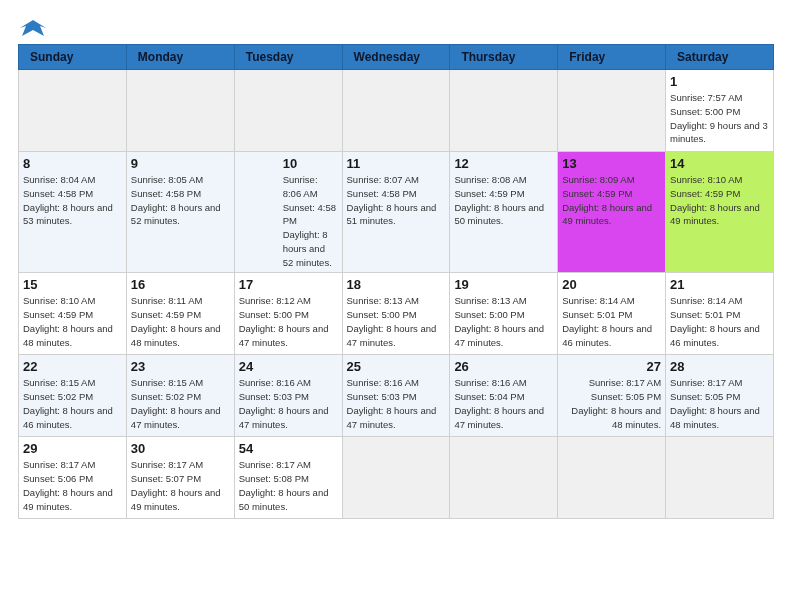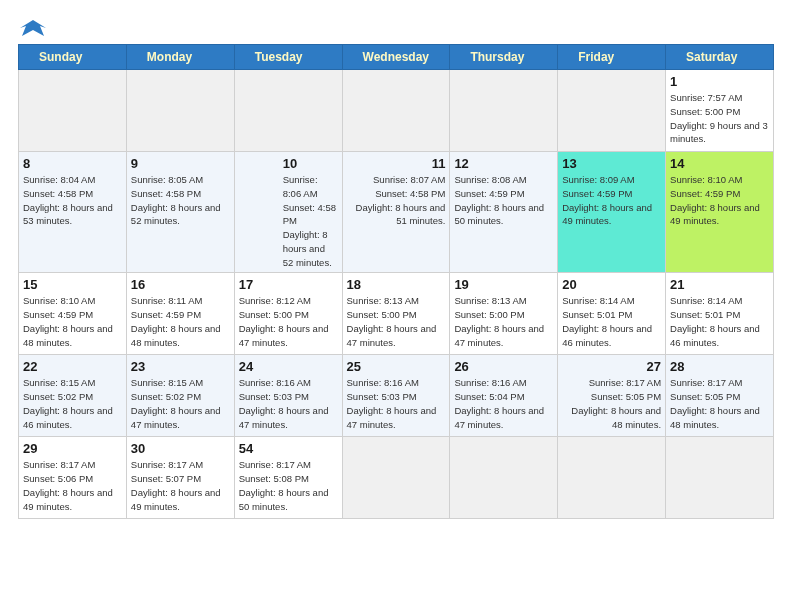--- a/index.html
+++ b/index.html
@@ -38,24 +38,24 @@
       font-size: 14px;
       color: #555;
     }
     table {
       width: 100%;
       border-collapse: collapse;
       table-layout: fixed;
     }
     thead tr th {
       background: #2e7bc4;
-      color: #fef9c3;
+      color: #0f172a;
       font-size: 12px;
       font-weight: bold;
-      padding: 5px 20px;
+      padding: 5px 11px;
       text-align: left;
       border: 1px solid #2568a8;
     }
     tbody tr td {
       vertical-align: top;
       font-size: 9.5px;
       color: #222;
       padding: 4px 4px 3px 4px;
       border: 1px solid #d0d0d0;
       height: 82px;
@@ -132,29 +132,29 @@
             <div class="day-info">Sunrise: 8:04 AM<br>Sunset: 4:58 PM<br>Daylight: 8 hours and 53 minutes.</div>
           </td>
           <td style="background: rgb(240, 245, 251);">
             <span class="day-num">9</span>
             <div class="day-info">Sunrise: 8:05 AM<br>Sunset: 4:58 PM<br>Daylight: 8 hours and 52 minutes.</div>
           </td>
           <td style="background: rgb(240, 245, 251); padding-left: 48px;">
             <span class="day-num">10</span>
             <div class="day-info">Sunrise: 8:06 AM<br>Sunset: 4:58 PM<br>Daylight: 8 hours and 52 minutes.</div>
           </td>
-          <td style="background: rgb(240, 245, 251); text-align: right;">
+          <td style="background: rgb(240, 245, 251);">
             <span class="day-num">11</span>
             <div class="day-info">Sunrise: 8:07 AM<br>Sunset: 4:58 PM<br>Daylight: 8 hours and 51 minutes.</div>
           </td>
           <td style="background: rgb(240, 245, 251);">
             <span class="day-num">12</span>
             <div class="day-info">Sunrise: 8:08 AM<br>Sunset: 4:59 PM<br>Daylight: 8 hours and 50 minutes.</div>
           </td>
-          <td style="background: #5eead4;">
+          <td style="background: #d946ef;">
             <span class="day-num">13</span>
             <div class="day-info">Sunrise: 8:09 AM<br>Sunset: 4:59 PM<br>Daylight: 8 hours and 49 minutes.</div>
           </td>
           <td style="background: #bef264;">
             <span class="day-num">14</span>
             <div class="day-info">Sunrise: 8:10 AM<br>Sunset: 4:59 PM<br>Daylight: 8 hours and 49 minutes.</div>
           </td>
         </tr>
         <tr>
           <td>

